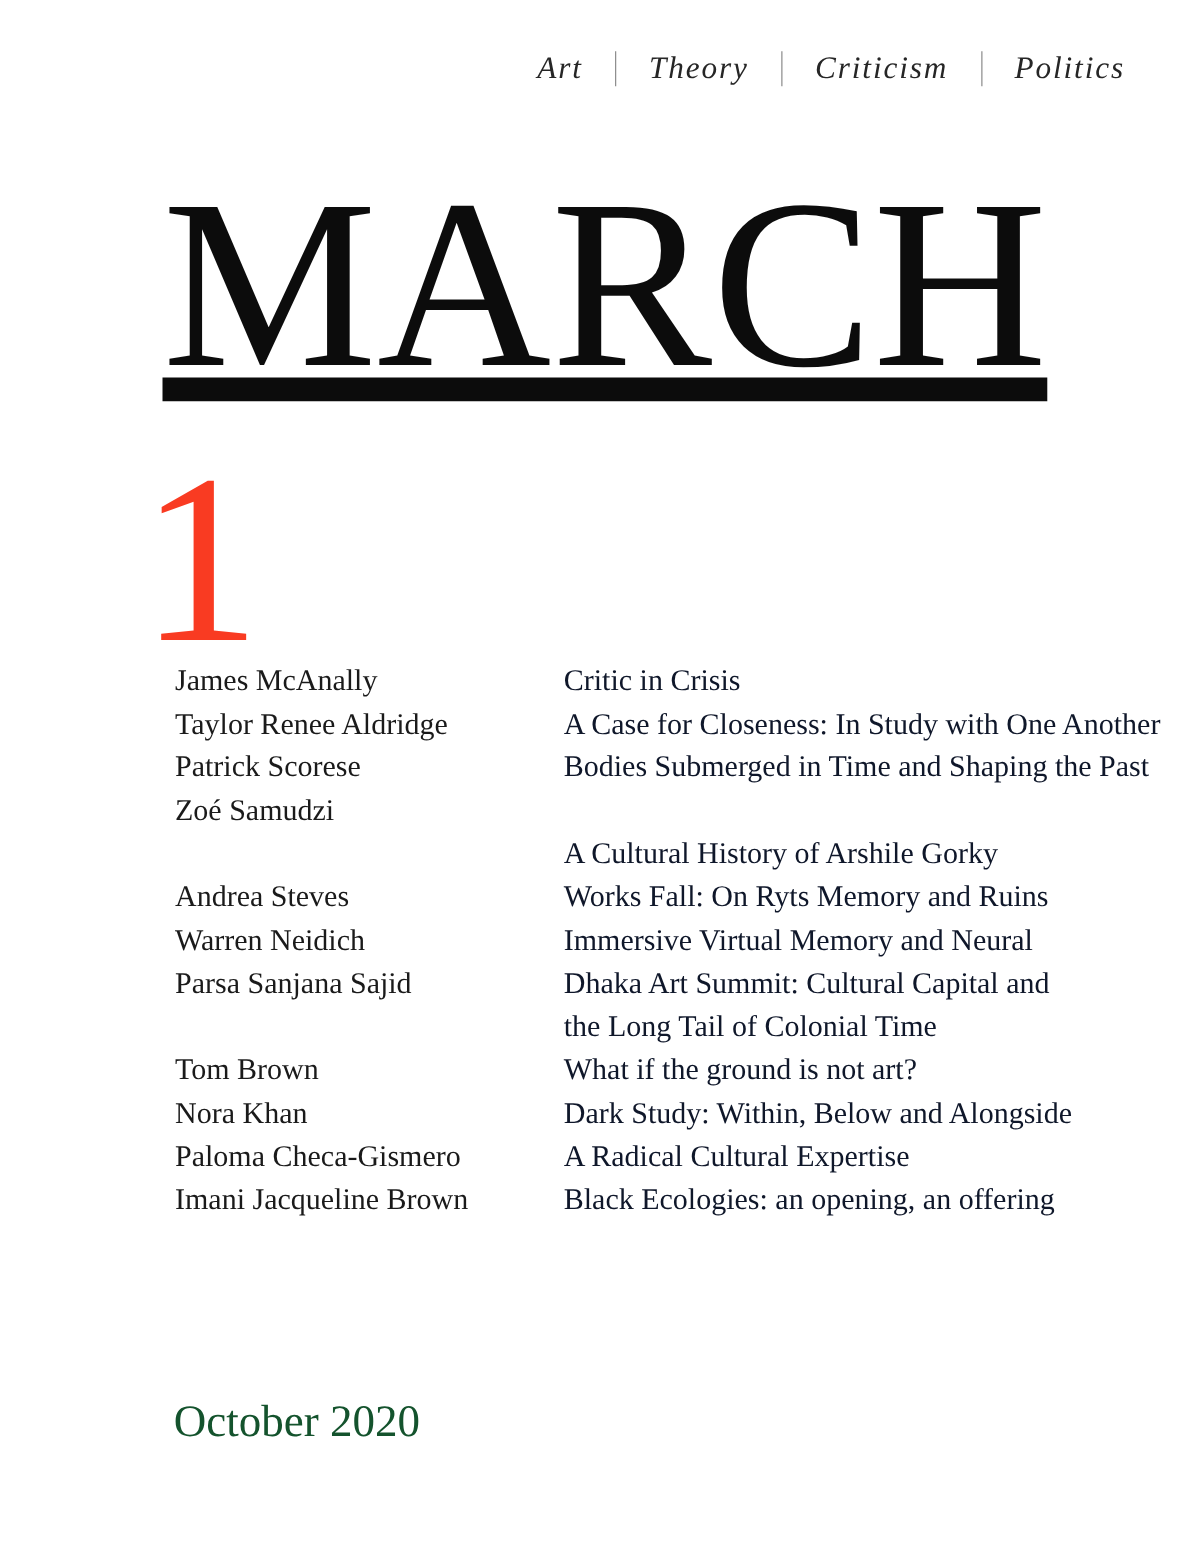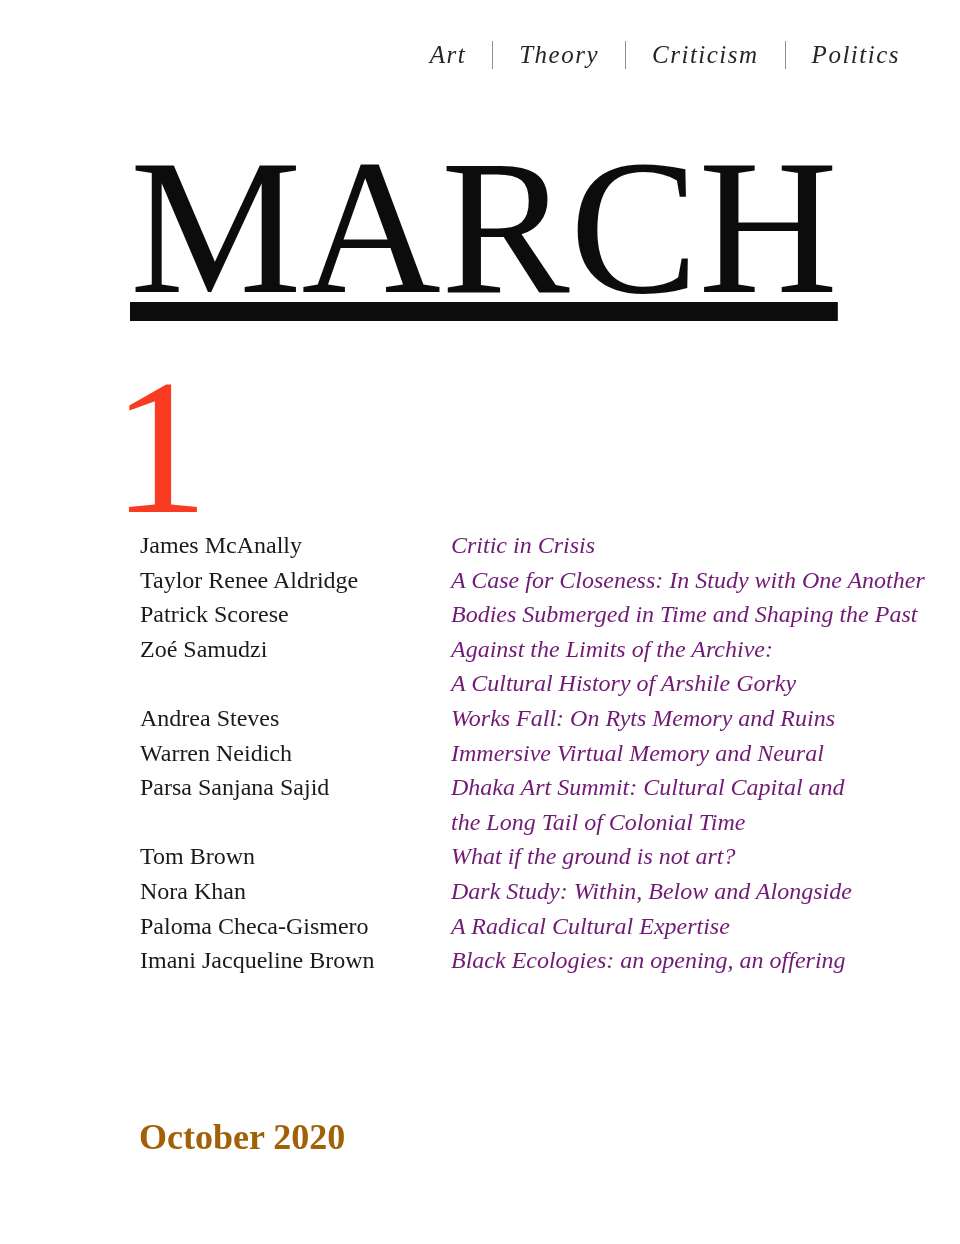--- a/index.html
+++ b/index.html
@@ -72,35 +72,33 @@
     font-size: 24px;
     line-height: 34.6px;
   }
   .toc-author {
     width: 311px;
     flex: 0 0 311px;
     color: #1a1a1a;
     white-space: nowrap;
   }
   .toc-title {
-    font-style: italic;
-    color: #701a75;
+    color: #0f172a;
     white-space: nowrap;
   }
 
   
   .issue-date {
     position: absolute;
     left: 139px;
     top: 1117px;
     font-size: 36px;
     line-height: 40px;
-    color: #a16207;
+    color: #14532d;
     white-space: nowrap;
-    font-weight: bold;
   }
 </style>
 </head>
 <body>
 
 <div class="page" style="background: rgb(255, 255, 255);">
 
   <nav class="category-nav">
     <span>Art</span>
     <span class="category-divider"></span>
@@ -126,21 +124,20 @@
       <span class="toc-title">A Case for Closeness: In Study with One Another</span>
     </div>
 
     <div class="toc-row">
       <span class="toc-author">Patrick Scorese</span>
       <span class="toc-title">Bodies Submerged in Time and Shaping the Past</span>
     </div>
 
     <div class="toc-row">
       <span class="toc-author">Zoé Samudzi</span>
-      <span class="toc-title">Against the Limits of the Archive:</span>
     </div>
 
     <div class="toc-row">
       <span class="toc-author"></span>
       <span class="toc-title">A Cultural History of Arshile Gorky</span>
     </div>
 
     <div class="toc-row">
       <span class="toc-author">Andrea Steves</span>
       <span class="toc-title">Works Fall: On Ryts Memory and Ruins</span>

